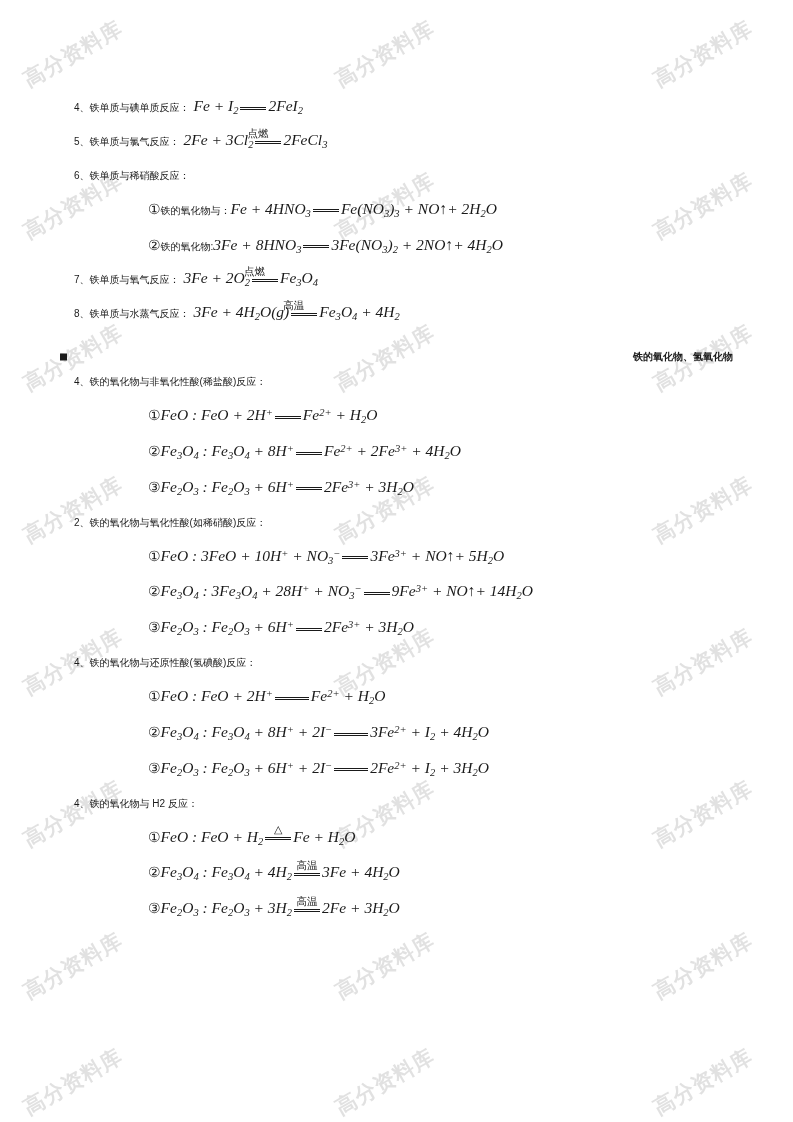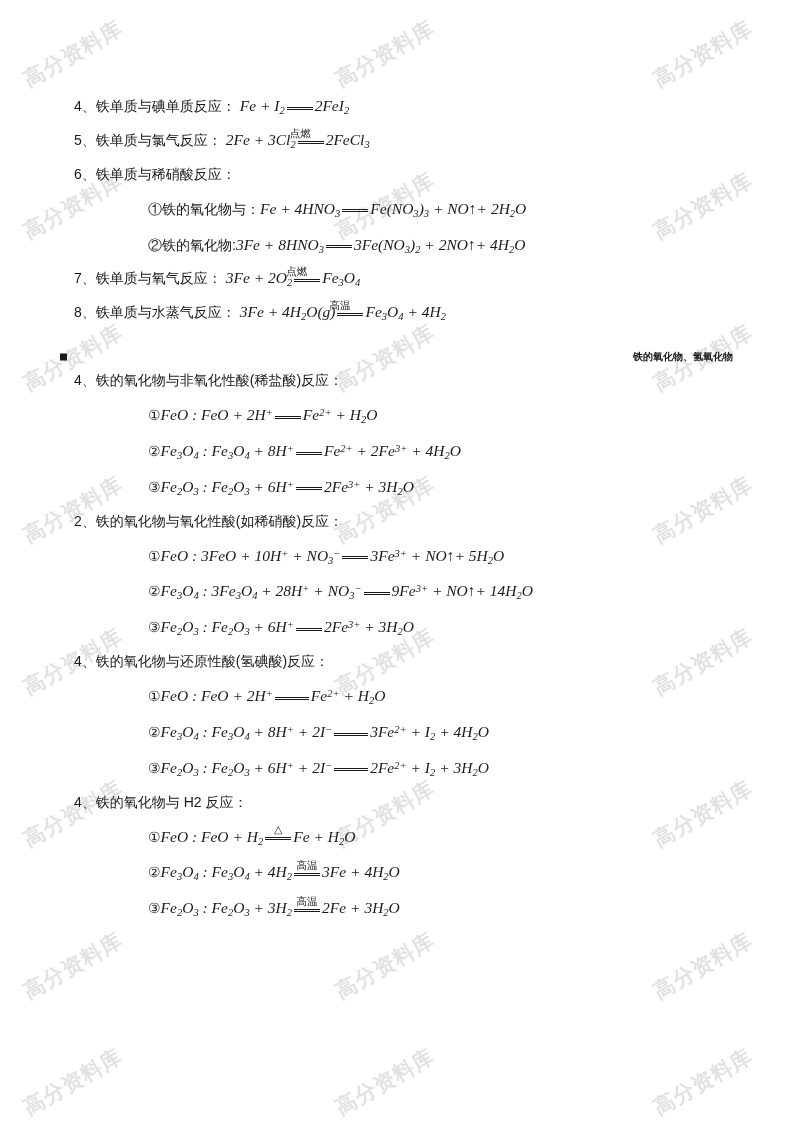--- a/index.html
+++ b/index.html
@@ -52,21 +52,21 @@
   .item {
     font-size: 15.5px;
     margin-top: 12px;
     padding-left: 58px;
     text-indent: -44px;
   }
   .item:first-child { margin-top: 0; }
 
   .label {
     font-family: "Liberation Sans", sans-serif;
-    font-size: 14px;
+    font-size: 10px;
   }
 
   .eq {
     font-style: italic;
     font-family: "Liberation Serif", serif;
     font-size: 15.5px;
     white-space: nowrap;
     text-align: right;
   }
 

